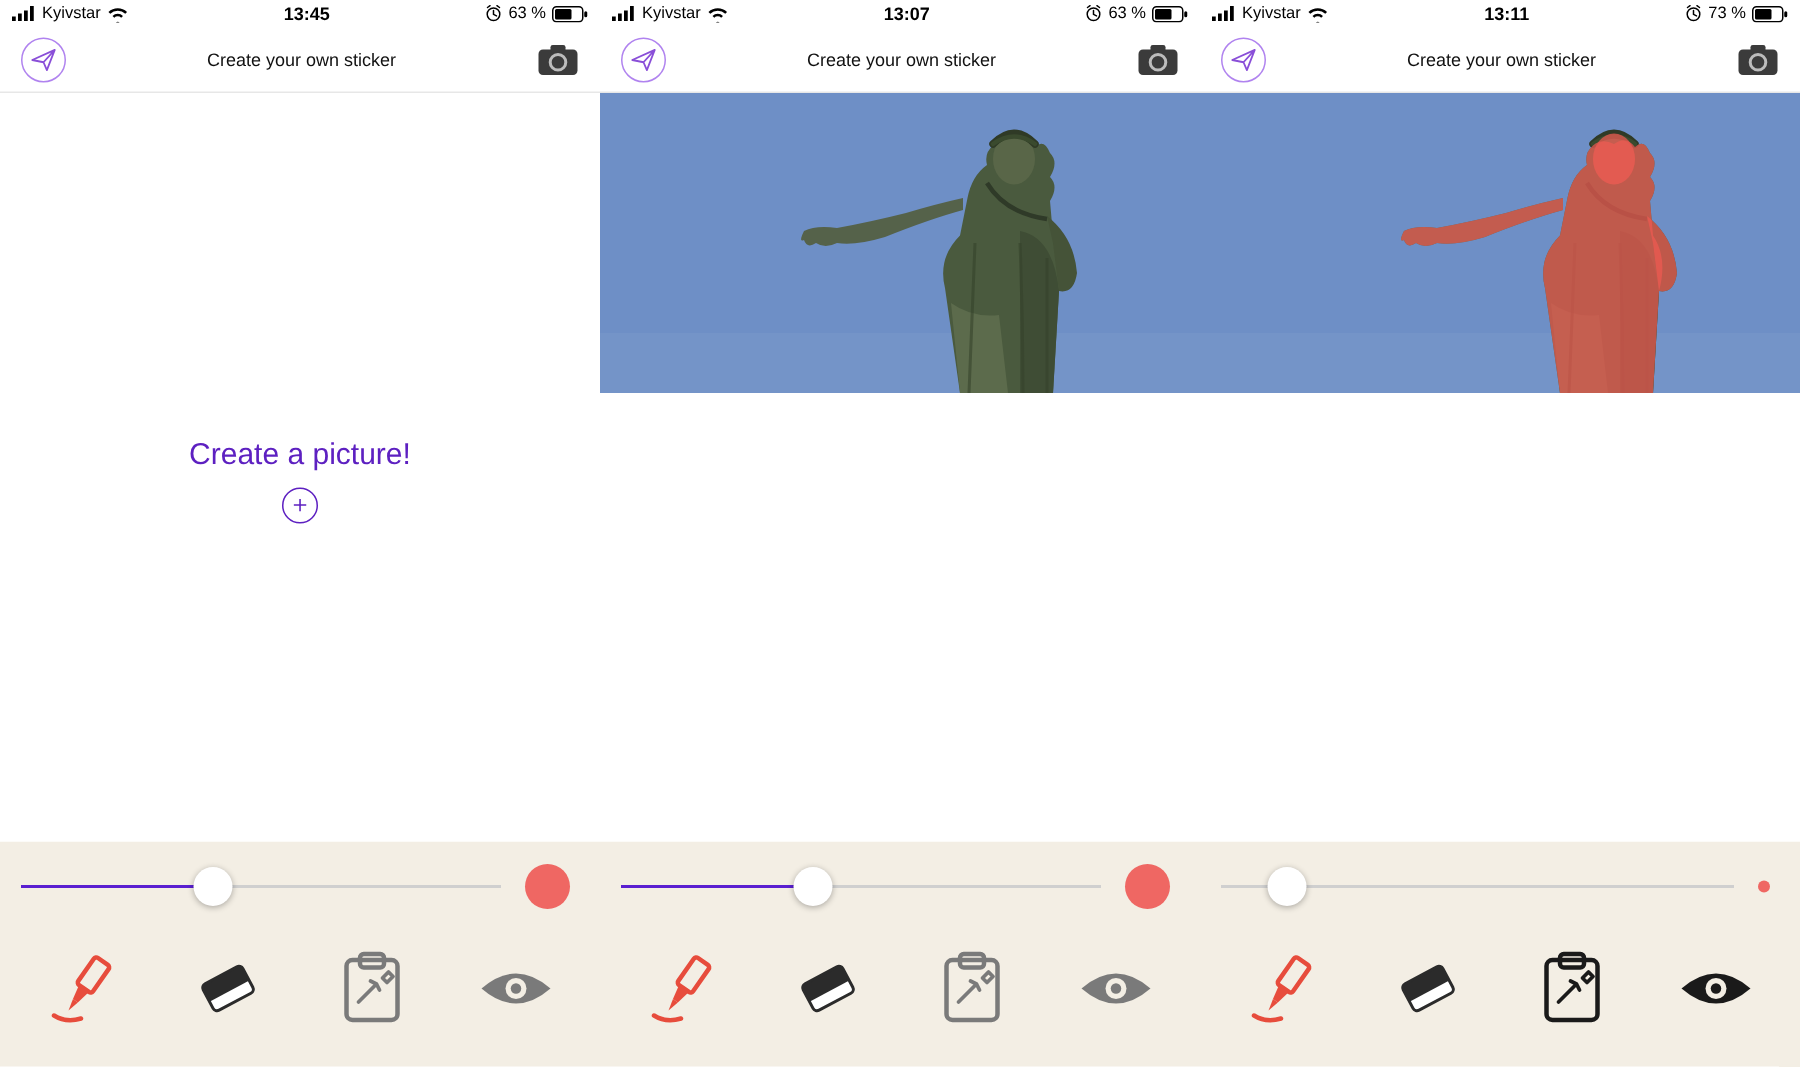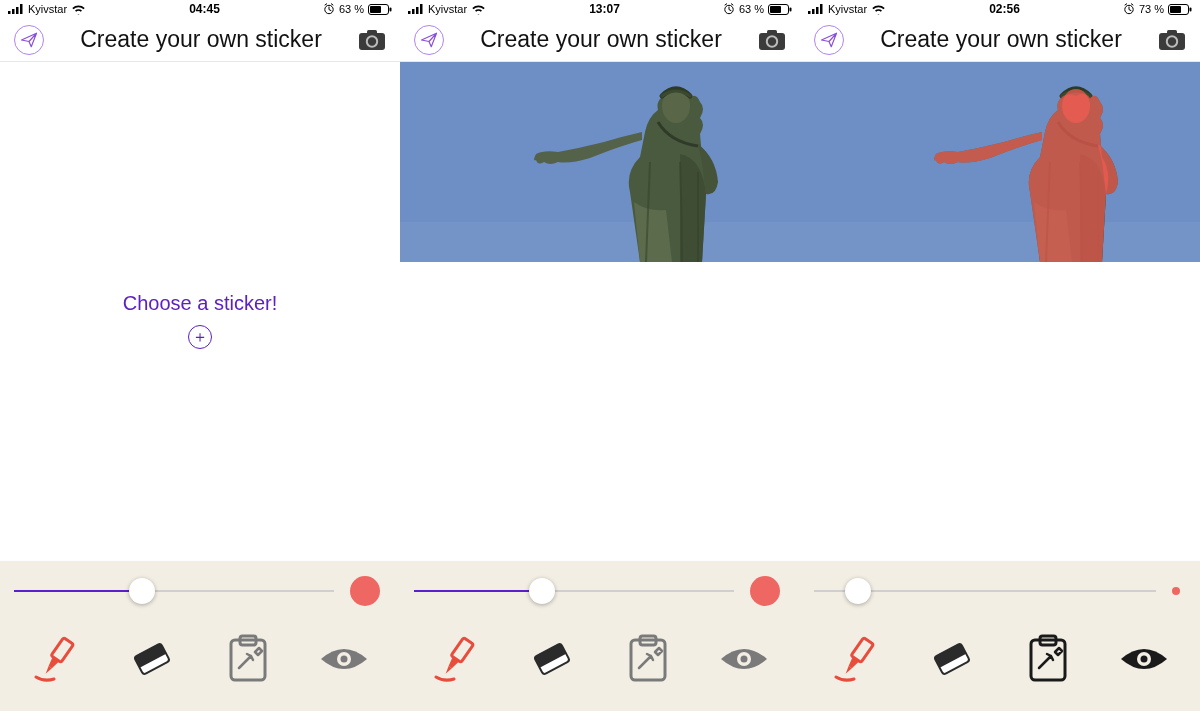--- a/index.html
+++ b/index.html
@@ -43,21 +43,21 @@
   
   .navbar {
     height: 44px;
     display: flex;
     align-items: center;
     justify-content: space-between;
     padding: 0 14px;
     border-bottom: 1px solid #e7e7e7;
   }
   .navbar .title {
-    font-size: 23px;
+    font-size: 12px;
     font-weight: 500;
     color: #111;
   }
   .send-btn {
     width: 30px; height: 30px;
     border: 1px solid #b083ef;
     border-radius: 50%;
     display: flex;
     align-items: center;
     justify-content: center;
@@ -174,21 +174,21 @@
               <rect x="12" y="0" width="2.5" height="10" fill="#000"></rect>
             </svg>
           </span>
           <span>Kyivstar</span>
           <span class="wifi-icon">
             <svg width="15" height="11" viewBox="0 0 15 11">
               <path d="M7.5 10.5 a1.3 1.3 0 1 0 0.001 0 Z M4 6.6 a5 5 0 0 1 7 0 l-1.2 1.2 a3.3 3.3 0 0 0 -4.6 0 Z M1.3 4 a9 9 0 0 1 12.4 0 l-1.2 1.2 a7.2 7.2 0 0 0 -10 0 Z" fill="#000"></path>
             </svg>
           </span>
         </div>
-        <div class="center">04:45</div>
+        <div class="center">13:45</div>
         <div class="right">
           <span class="alarm-icon">
             <svg width="12" height="12" viewBox="0 0 12 12">
               <circle cx="6" cy="6.5" r="4.2" fill="none" stroke="#000" stroke-width="1"></circle>
               <path d="M6 4 V6.6 L8 7.6" stroke="#000" stroke-width="1" fill="none" stroke-linecap="round"></path>
               <path d="M2 2 L3.7 0.8 M10 2 L8.3 0.8" stroke="#000" stroke-width="1" stroke-linecap="round"></path>
             </svg>
           </span>
           <span>63 %</span>
           <span class="batt-icon">
@@ -209,21 +209,21 @@
         <div class="title">Create your own sticker</div>
         <div class="camera-btn">
           <svg width="28" height="22" viewBox="0 0 28 22">
             <rect x="1" y="4" width="26" height="17" rx="3" fill="#3b3b3b"></rect>
             <rect x="9" y="1" width="10" height="5" rx="1.5" fill="#3b3b3b"></rect>
             <circle cx="14" cy="12.5" r="5.2" fill="none" stroke="#bcbcbc" stroke-width="2"></circle>
           </svg>
         </div>
       </div>
       <div class="content">
-        <div class="choose"><div class="choose-text">Choose a sticker!</div><div class="plus-btn">
+        <div class="choose"><div class="choose-text">Create a picture!</div><div class="plus-btn">
             <span>＋</span>
           </div></div>
       </div>
       <div class="bottom">
         <div class="slider-row">
           <div class="slider">
             <div class="track"></div>
             <div class="track-fill" style="width:40%"></div>
             <div class="thumb" style="left:40%"></div>
           </div>
@@ -393,21 +393,21 @@
               <rect x="12" y="0" width="2.5" height="10" fill="#000"></rect>
             </svg>
           </span>
           <span>Kyivstar</span>
           <span class="wifi-icon">
             <svg width="15" height="11" viewBox="0 0 15 11">
               <path d="M7.5 10.5 a1.3 1.3 0 1 0 0.001 0 Z M4 6.6 a5 5 0 0 1 7 0 l-1.2 1.2 a3.3 3.3 0 0 0 -4.6 0 Z M1.3 4 a9 9 0 0 1 12.4 0 l-1.2 1.2 a7.2 7.2 0 0 0 -10 0 Z" fill="#000"></path>
             </svg>
           </span>
         </div>
-        <div class="center">02:56</div>
+        <div class="center">13:11</div>
         <div class="right">
           <span class="alarm-icon">
             <svg width="12" height="12" viewBox="0 0 12 12">
               <circle cx="6" cy="6.5" r="4.2" fill="none" stroke="#000" stroke-width="1"></circle>
               <path d="M6 4 V6.6 L8 7.6" stroke="#000" stroke-width="1" fill="none" stroke-linecap="round"></path>
               <path d="M2 2 L3.7 0.8 M10 2 L8.3 0.8" stroke="#000" stroke-width="1" stroke-linecap="round"></path>
             </svg>
           </span>
           <span>73 %</span>
           <span class="batt-icon">

